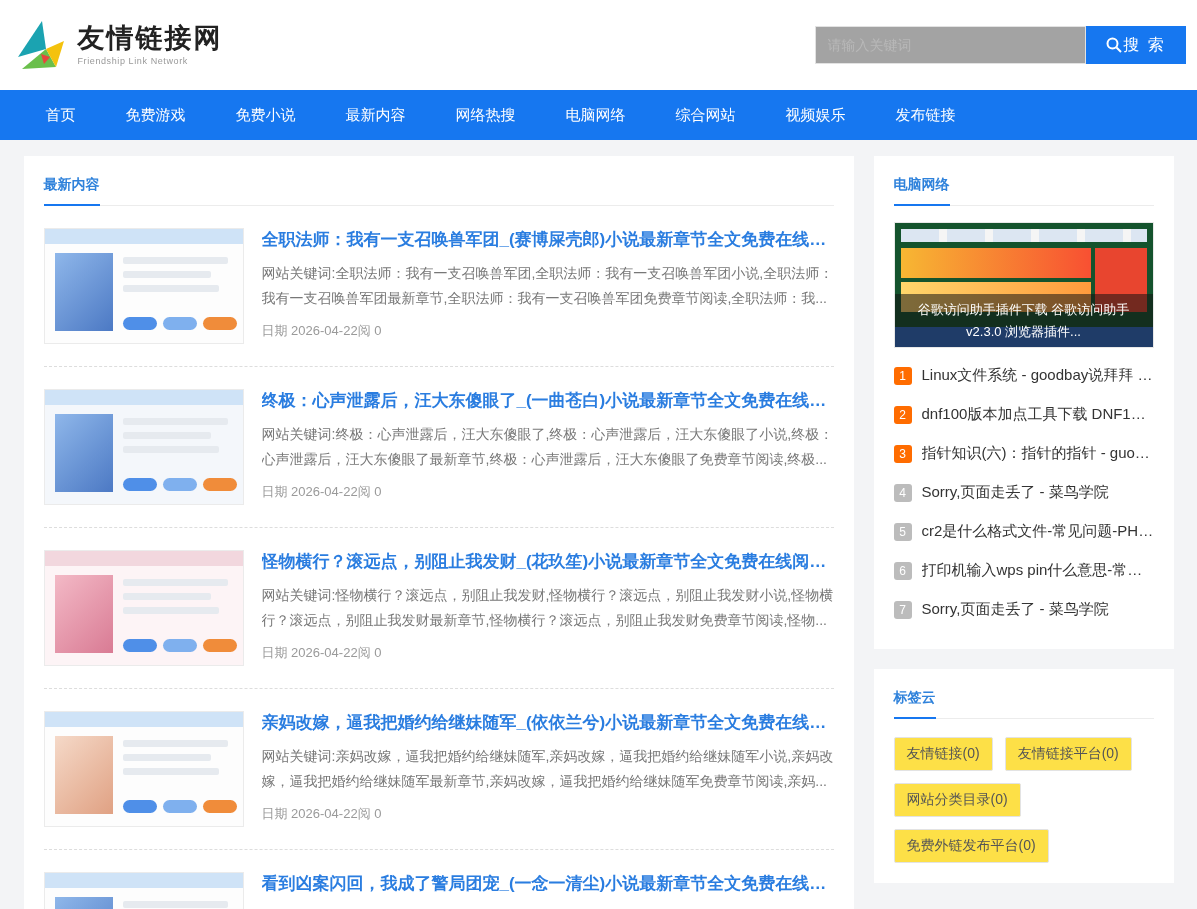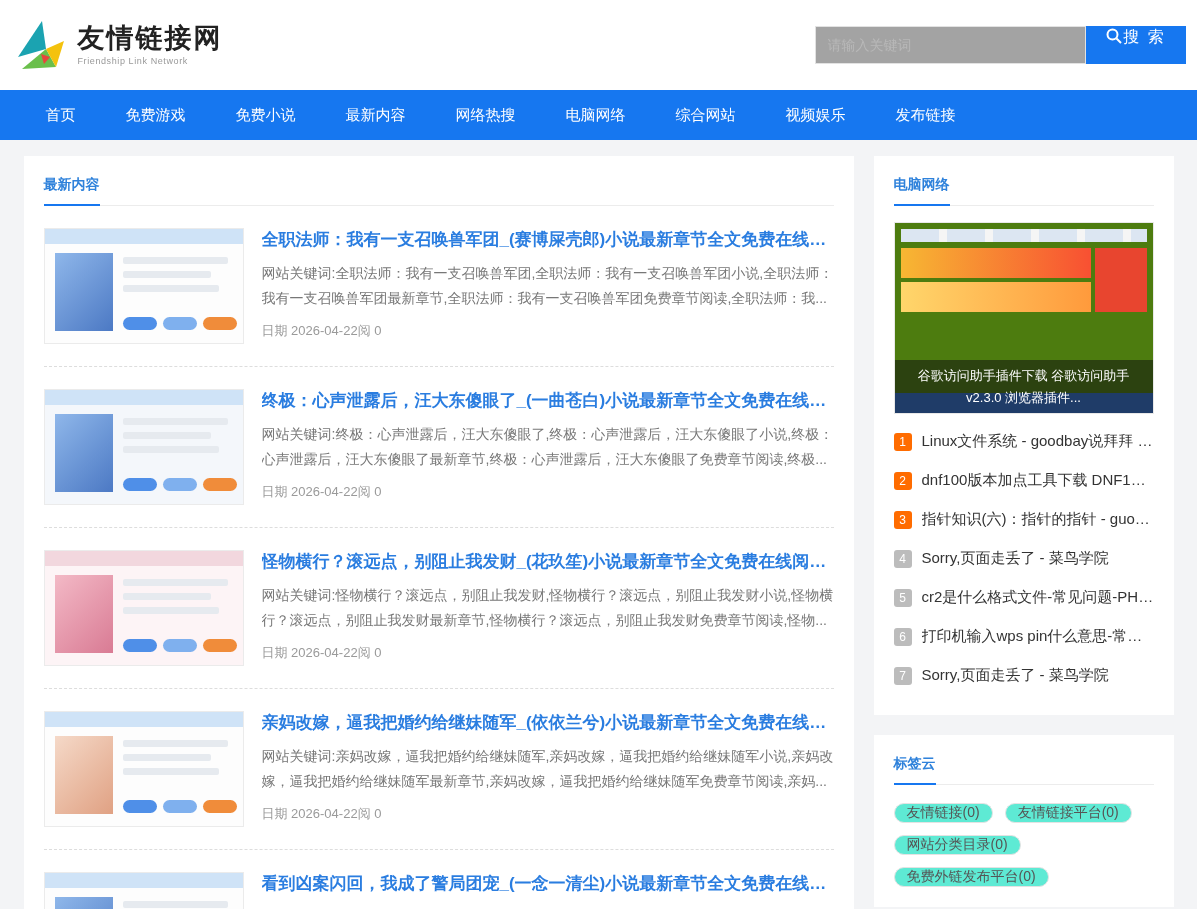--- a/index.html
+++ b/index.html
@@ -30,21 +30,21 @@
   .logo-text .site-sub{font-size:9px;color:#999;letter-spacing:.6px;margin-top:2px}
   .search{display:flex;align-items:center}
   .search input{
     width:271px;height:38px;border:1px solid #e2e2e2;background:#a3a3a3;
     padding:0 12px;font-size:14px;color:#333;outline:none;
     font-family:inherit;
   }
   .search input::placeholder{color:#b8b8b8}
   .search button{
     height:38px;width:100px;border:none;background:var(--accent);color:#fff;
-    font-size:16px;display:flex;justify-content:center;
+    font-size:16px;display:flex;align-items:center;justify-content:center;
     cursor:pointer;font-family:inherit;letter-spacing:2px;
   }
 
   
   nav{background:var(--nav-bg);height:50px}
   .nav-inner{width:1150px;margin:0 auto;display:flex;padding-left:8px}
   .nav-item{color:#fff;font-size:15px;line-height:50px;padding:0 25px;white-space:nowrap}
   .nav-item:first-child{padding-left:14px}
 
   
@@ -87,21 +87,21 @@
   .p2{left:118px;background:#7fb0ee}
   .p3{left:158px;background:#f08c3a}
   .tint-gray{background:#f4f7fb}
   .tint-pink{background:#fdf4f6}
   .tint-pink .t-bar{background:#f2d7de}
   .tint-pink .t-cover{background:linear-gradient(135deg,#f3b9c6,#d97b94)}
   .tint-peach .t-cover{background:linear-gradient(135deg,#f5d9c8,#e0a183)}
 
   
   .featured{
-    position:relative;height:192px;margin:16px 0 6px;background:#4d7c0f;
+    position:relative;height:126px;margin:16px 0 6px;background:#14532d;
     border:1px solid #e8e8e8;overflow:hidden;cursor:pointer;
   }
   .featured i{position:absolute;display:block}
   .f-row1{top:6px;left:6px;right:6px;height:13px;
     background:repeating-linear-gradient(90deg,#dce6f2 0 38px,#f5f5f5 38px 46px)}
   .f-ban1{top:25px;left:6px;right:62px;height:30px;background:linear-gradient(90deg,#f7b733,#f85032)}
   .f-side{top:25px;right:6px;width:52px;height:64px;background:#e8452f}
   .f-ban2{top:59px;left:6px;right:62px;height:30px;background:linear-gradient(90deg,#ffd66b,#ff9a3c)}
   .f-bottom{bottom:0;left:0;right:0;height:20px;background:#2f6fd0}
   .f-caption{
@@ -113,22 +113,22 @@
   .badge{
     flex:0 0 18px;width:18px;height:18px;line-height:18px;text-align:center;
     color:#fff;font-size:12px;border-radius:3px;background:var(--rank-normal);
   }
   .b-hot{background:var(--rank-hot)}
   .rank-text{white-space:nowrap;overflow:hidden;text-overflow:ellipsis}
 
   
   .tags{display:flex;flex-wrap:wrap;gap:12px;padding-top:18px}
   .tag{
-    background:#5eead4;border:1px solid #e3e3e3;color:#555;
-    font-size:14px;padding:0 12px;border-radius:11px;cursor:pointer;
+    background:#fde047;border:1px solid #e3e3e3;color:#555;
+    font-size:14px;padding:7px 12px;border-radius:2px;cursor:pointer;
   }
 </style>
 </head>
 <body>
 
 <header>
   <div class="header-inner">
     <div class="logo">
       <svg width="56" height="56" viewBox="0 0 56 56" aria-hidden="true">
         <polygon points="6,40 30,4 34,32" fill="#1ba3b1"></polygon>

